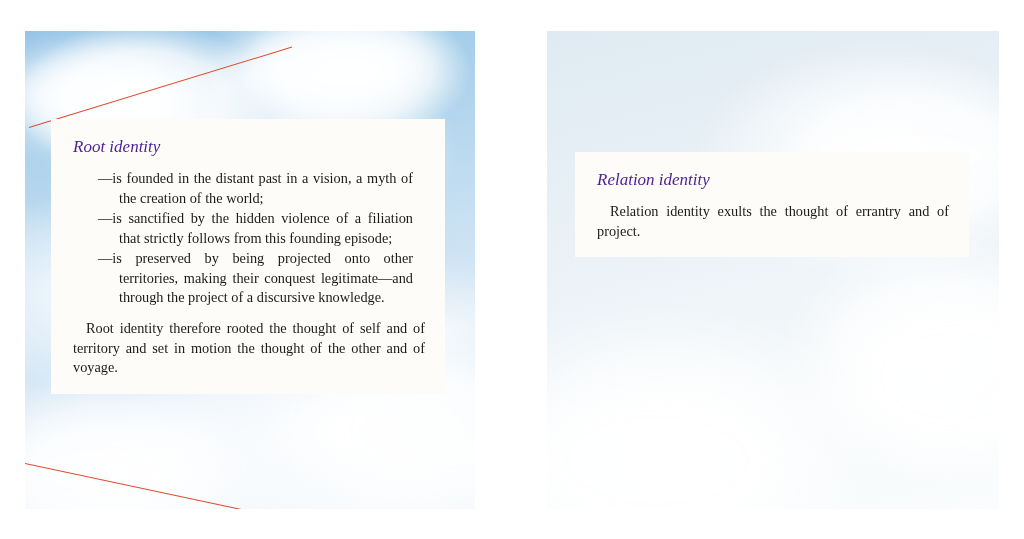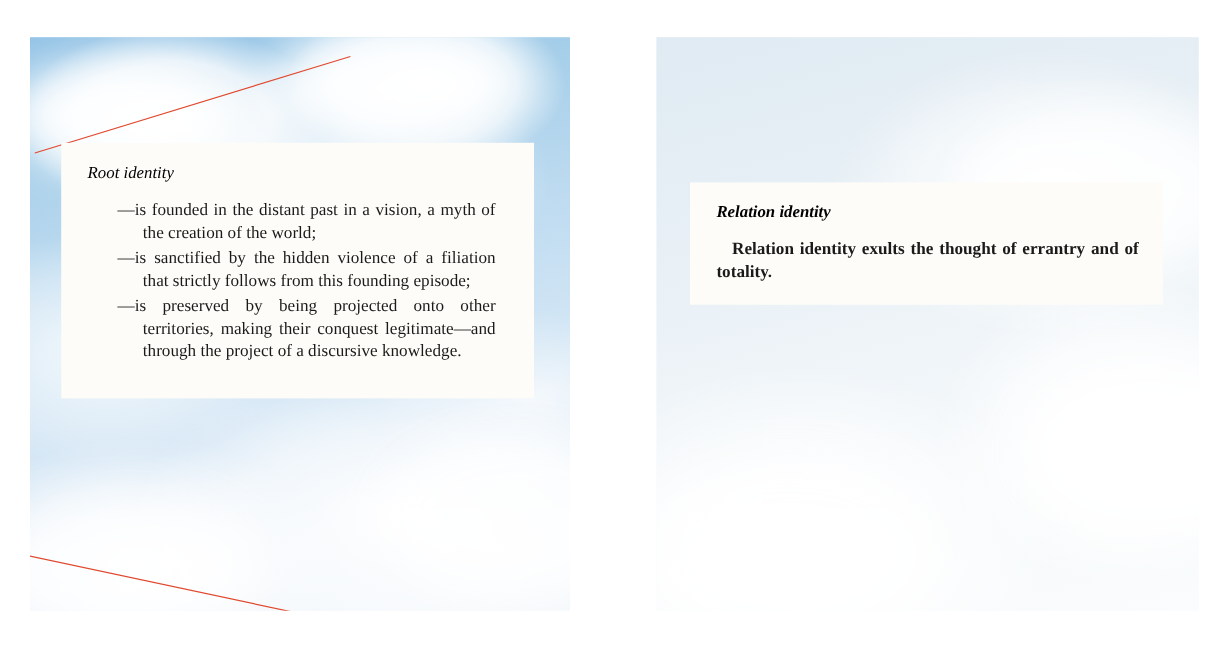--- a/index.html
+++ b/index.html
@@ -94,29 +94,28 @@
     width: 394px;
     padding: 18px 20px 16px 22px;
     box-sizing: border-box;
   }
   .textbox.right {
     left: 575px;
     top: 152px;
     width: 394px;
     padding: 18px 20px 16px 22px;
     box-sizing: border-box;
-    font-weight: bold;
   }
 
   .heading {
     font-style: italic;
-    font-size: 14px;
+    font-size: 17px;
     line-height: 1.2;
     margin: 0 0 4px 0;
-    color: #000000;
+    color: #4c1d95;
   }
 
   ul.items {
     list-style: none;
     margin: 12px;
     padding: 0;
   }
   ul.items li {
     font-size: 14.3px;
     line-height: 1.36;
@@ -154,28 +153,29 @@
     <div class="diag-line diag-bottom"></div>
   </div>
 
   <div class="textbox left">
     <p class="heading">Root identity</p>
     <ul class="items">
       <li>—is founded in the distant past in a vision, a myth of the creation of the world;</li>
       <li>—is sanctified by the hidden violence of a filiation that strictly follows from this founding episode;</li>
       <li>—is preserved by being projected onto other territories, making their conquest legitimate—and through the project of a discursive knowledge.</li>
     </ul>
+    <p class="closing">Root identity therefore rooted the thought of self and of territory and set in motion the thought of the other and of voyage.</p>
   </div>
 
   <div class="panel-right">
     <div class="cloud-soft" style="left:250px; top:60px; width:240px; height:130px; opacity:0.8;"></div>
     <div class="cloud-soft" style="left:300px; top:270px; width:220px; height:150px; opacity:0.9;"></div>
     <div class="cloud-soft" style="left:-20px; top:350px; width:260px; height:160px; opacity:0.85;"></div>
   </div>
 
   <div class="textbox right">
     <p class="heading">Relation identity</p>
     <ul class="items">
     </ul>
-    <p class="closing tight">Relation identity exults the thought of errantry and of totality.</p>
+    <p class="closing tight">Relation identity exults the thought of errantry and of project.</p>
   </div>
 
 </div>
 
 </body></html>

